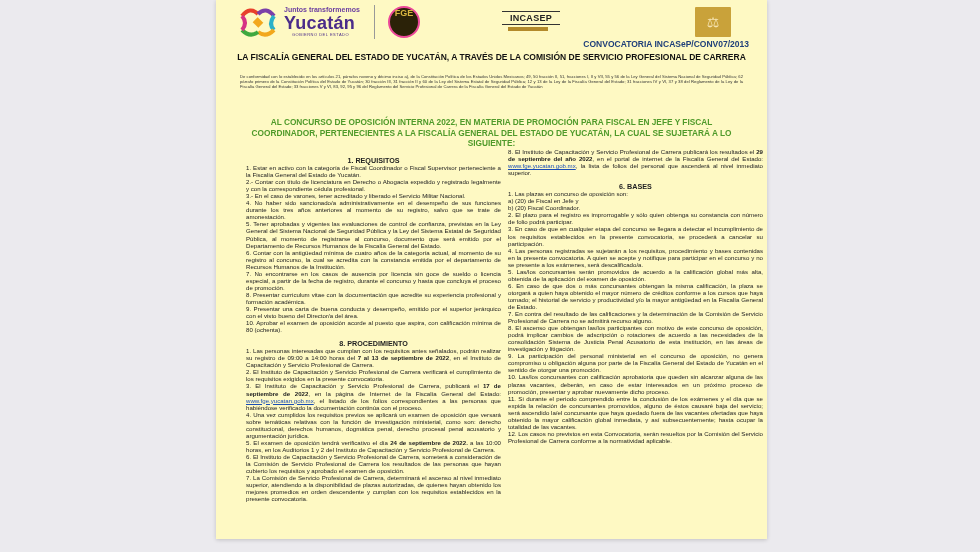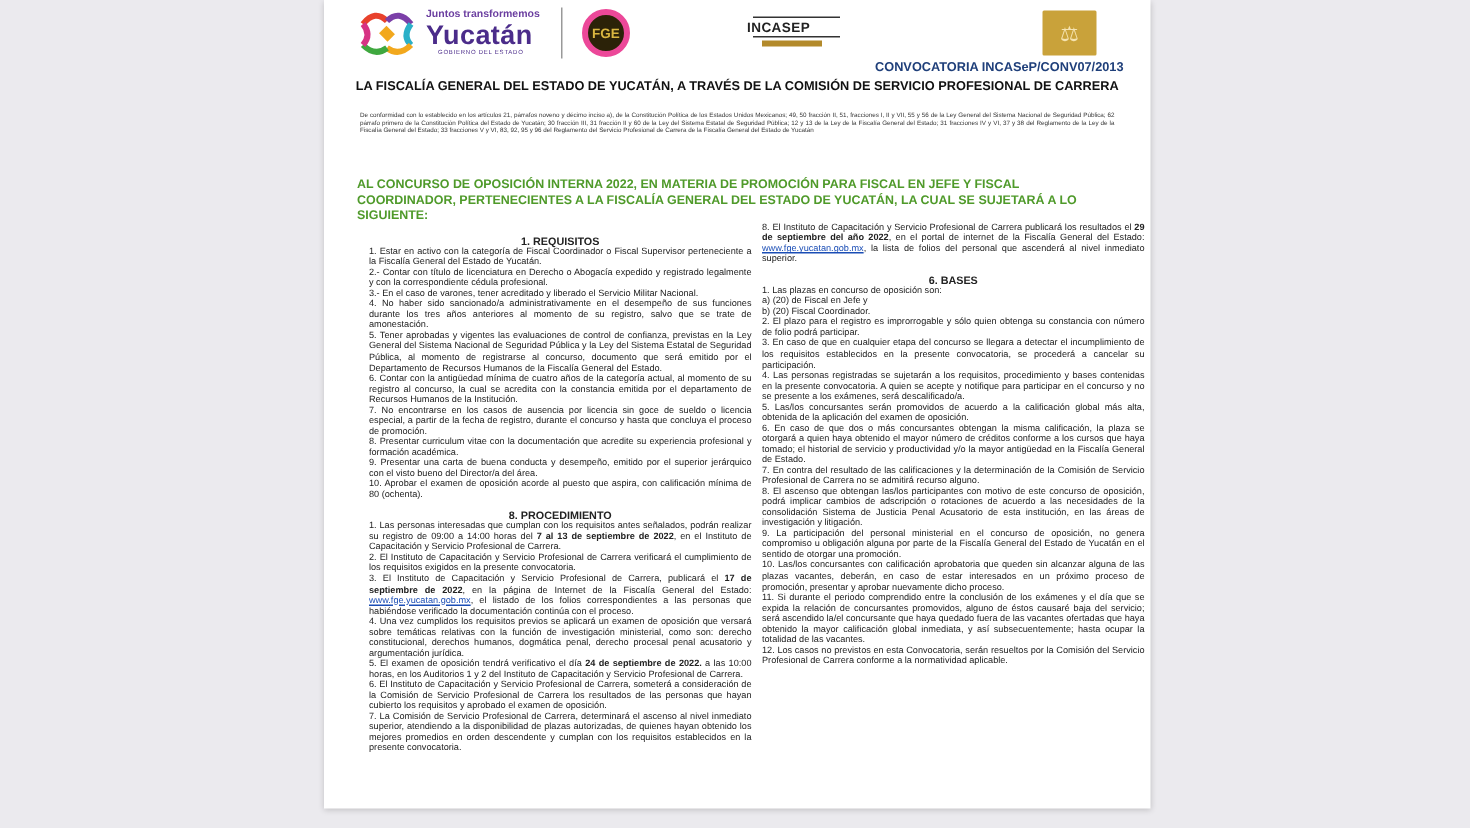--- a/index.html
+++ b/index.html
@@ -4,46 +4,46 @@
 <style>
   html, body { margin: 0; padding: 0; }
   body {
     width: 980px; height: 552px; overflow: hidden;
     background: #ebeaee;
     font-family: "Liberation Sans", sans-serif;
     position: relative;
   }
   .page {
     position: absolute; left: 216px; top: 0; width: 551px; height: 539px;
-    background: #ffffff;
+    background: #fef9c3;
     box-shadow: 0 1px 4px rgba(0,0,0,0.18);
     overflow: hidden;
   }
   .logos { position: absolute; top: 5px; left: 0; width: 100%; height: 34px; }
   .logo-yucatan { position: absolute; left: 22px; top: 1px; width: 138px; height: 32px; }
   .yuc-mark { position: absolute; left: 0; top: 0; width: 40px; height: 32px; }
   .yuc-text { position: absolute; left: 46px; top: 0; }
   .yuc-small { font-size: 7px; color: #6b3fa0; font-weight: bold; line-height: 8px; }
   .yuc-big { font-size: 18px; font-weight: bold; color: #4b2c8a; line-height: 18px; letter-spacing: 0.3px; }
   .yuc-gob { font-size: 4px; color: #4b2c8a; letter-spacing: 0.5px; line-height: 5px; margin-left: 8px; }
   .sep { position: absolute; left: 158px; top: 0; width: 1px; height: 34px; background: #999; }
   .logo-fge { position: absolute; left: 172px; top: 1px; width: 32px; height: 32px; border-radius: 50%;
-    background: #2b2208; border: 4px solid #ec4899; box-sizing: border-box; display: flex; align-items: center; justify-content: center; }
+    background: #2b2208; border: 2px solid #ec4899; box-sizing: border-box; display: flex; justify-content: center; }
   .logo-fge span { color: #d9b640; font-weight: bold; font-size: 9px; }
-  .logo-incasep { position: absolute; left: 282px; top: 2px; width: 66px; height: 30px; }
+  .logo-incasep { position: absolute; left: 282px; top: 2px; width: 66px; height: 30px; text-align: center; }
   .inc-line { height: 1px; background: #333; margin: 4px 4px 1px; }
   .inc-name { font-size: 9px; font-weight: bold; color: #222; letter-spacing: 0.3px; }
   .inc-bar { height: 4px; width: 40px; background: #b38a2b; margin: 2px auto 0 10px; }
   .logo-seal { position: absolute; right: 36px; top: 2px; width: 36px; height: 30px; background: #c9a23a; border-radius: 1px;
     display: flex; align-items: center; justify-content: center; color: #f5e3b0; font-size: 14px; }
   .conv-code { position: absolute; right: 18px; top: 39px; font-size: 8.5px; font-weight: bold; color: #1f3f7a; }
   .title { position: absolute; top: 52px; left: 20px; right: 20px; text-align: center; font-size: 8.5px; font-weight: bold; color: #111; line-height: 10px; }
   .preamble { position: absolute; top: 74px; left: 24px; right: 24px; font-size: 4.2px; color: #333; line-height: 5px; text-align: justify; }
   .convoca { position: absolute; top: 101px; left: 0; right: 0; text-align: center; color: #e0201f; font-weight: bold; font-size: 9px; letter-spacing: 3px; }
-  .subtitle { position: absolute; top: 117px; left: 22px; right: 22px; color: #4f9a2a; font-weight: bold; font-size: 8.3px; line-height: 10.5px; }
+  .subtitle { position: absolute; top: 117px; left: 22px; right: 22px; text-align: center; color: #4f9a2a; font-weight: bold; font-size: 8.3px; line-height: 10.5px; }
   .col { position: absolute; top: 156px; width: 255px; font-size: 6.1px; line-height: 7.05px; color: #222; text-align: justify; }
   .col.left { left: 30px; }
   .col.right { left: 292px; top: 148px; }
   .sec-h { text-align: center; font-weight: bold; font-size: 7.2px; margin: 1px 0 0; }
   .sec-h.gap { margin-top: 7px; }
   p.item { margin: 0; }
   .link { color: #1a4db5; text-decoration: underline; }
   b { font-weight: bold; }
   .sub-item { margin: 0 0 0 14px; }
 </style>

